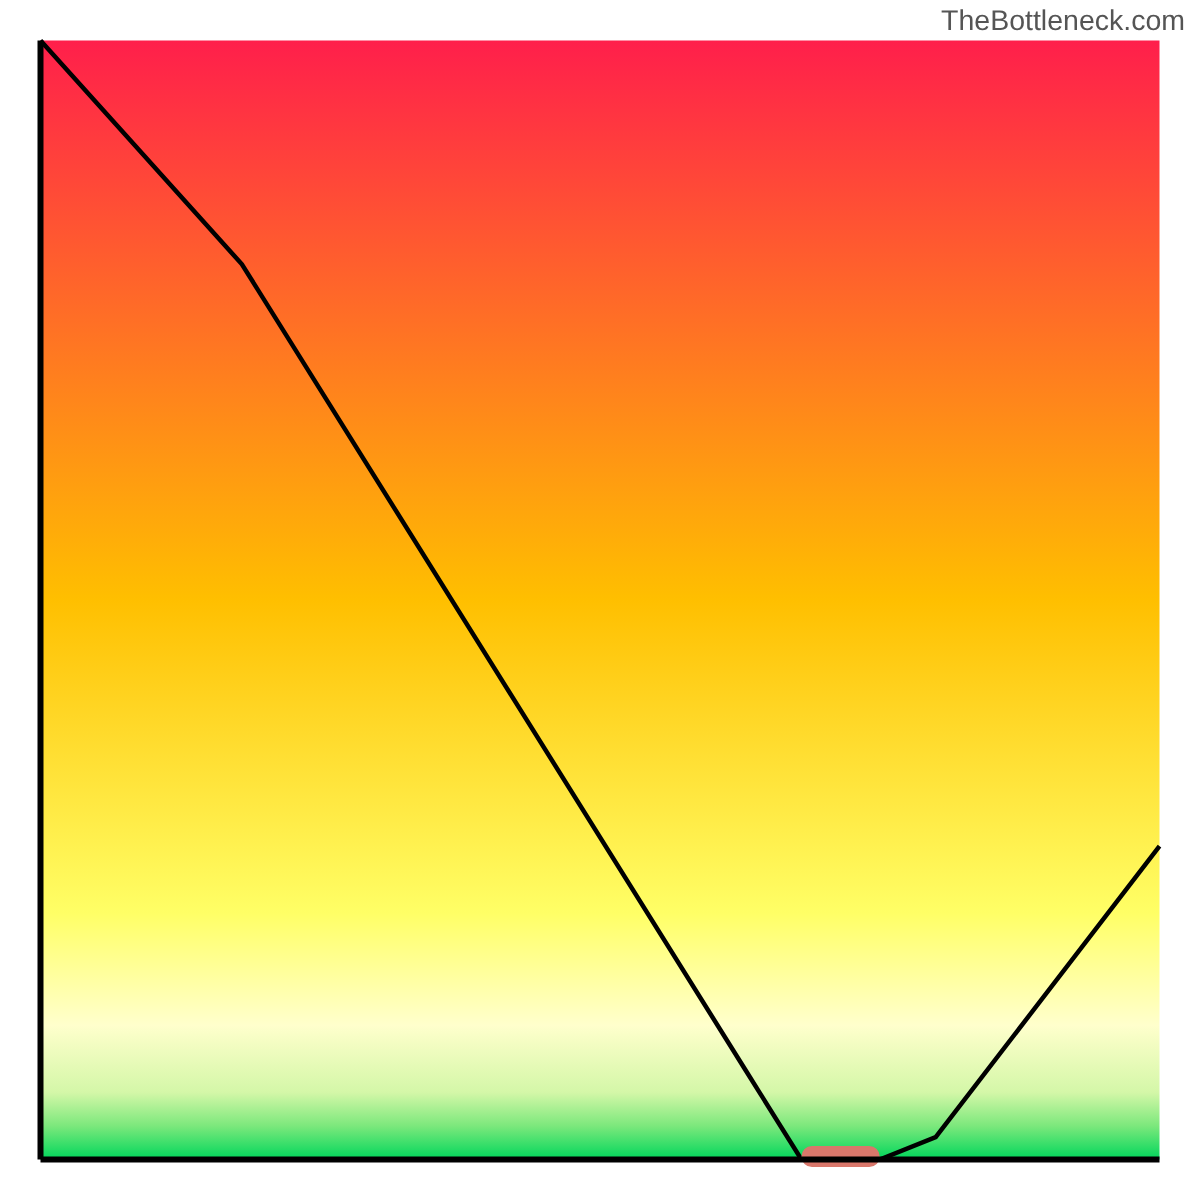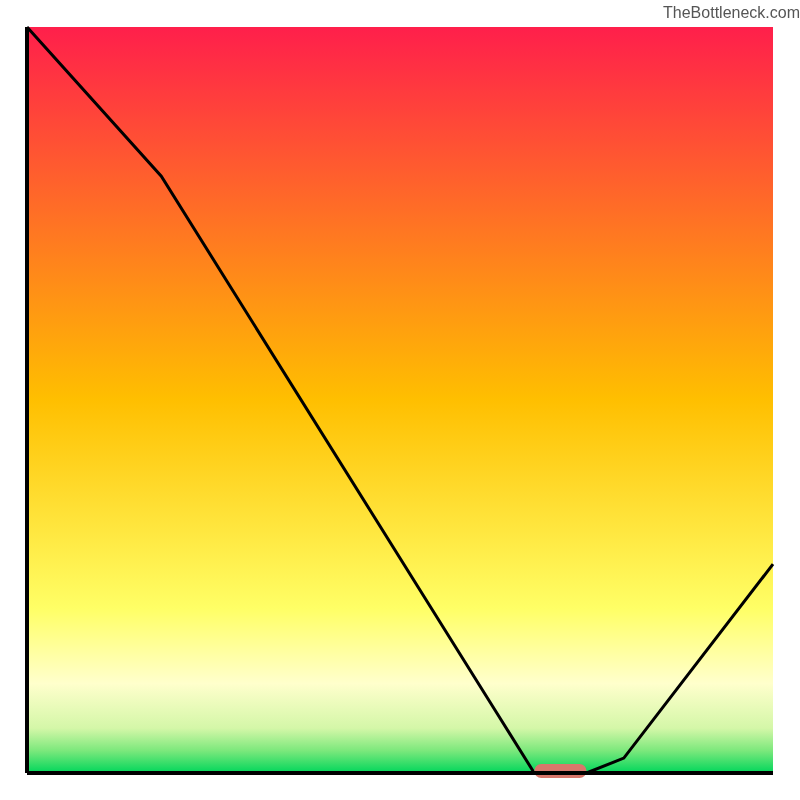--- a/index.html
+++ b/index.html
@@ -11,23 +11,23 @@
     font-family: Arial, sans-serif;
   }
   .container {
     position: relative;
     width: 800px;
     height: 800px;
   }
   .watermark {
     position: absolute;
     top: 4px;
-    right: 0;
+    right: 10px;
     color: #555;
-    font-size: 16px;
+    font-size: 19px;
     font-weight: 500;
     z-index: 10;
   }
   .chart-svg {
     display: block;
   }
 </style>
 </head>
 <body>
 

